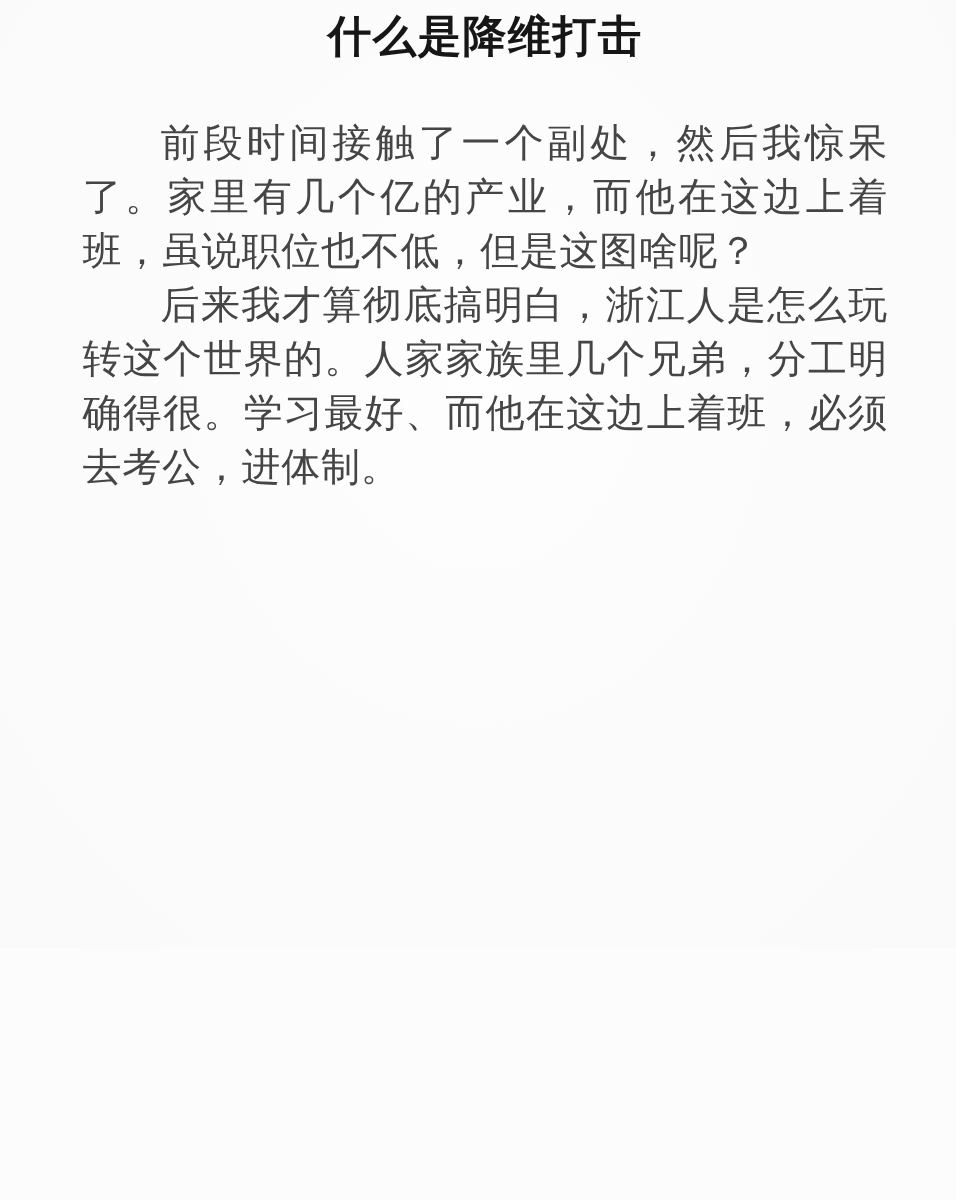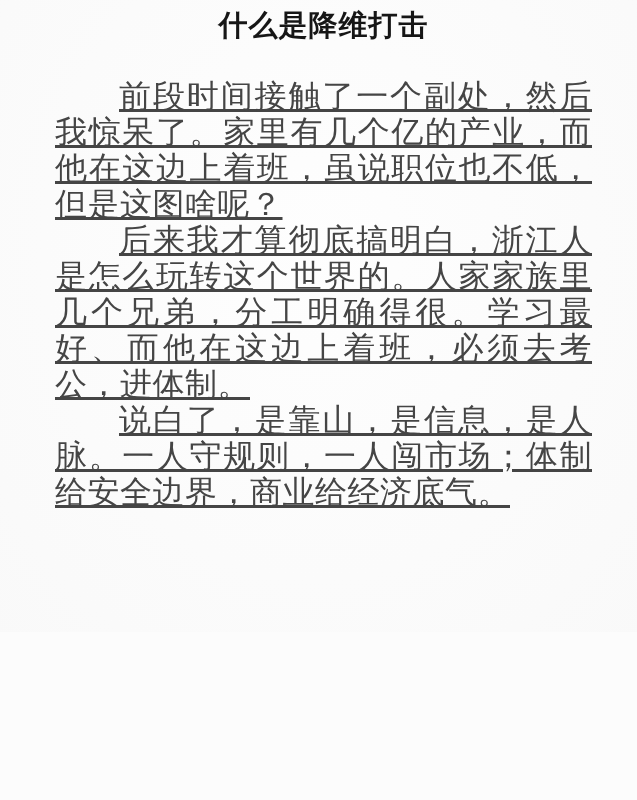--- a/index.html
+++ b/index.html
@@ -30,29 +30,28 @@
       font-weight: 700;
       font-size: 29px;
       line-height: 38px;
       letter-spacing: 1px;
       text-align: center;
       color: #161616;
       margin: 0 0 34px 0;
     }
     .article-body p {
       font-family: "Liberation Serif", "DejaVu Serif", serif;
-      font-size: 32px;
+      font-size: 26px;
       line-height: 36px;
       letter-spacing: 0.5px;
       color: #454545;
       text-align: justify;
       text-indent: 2em;
       margin: 0;
       padding: 0;
-      text-decoration: underline;
     }
     
     .clipped-fragment {
       position: absolute;
       left: 55px;
       top: 794px;
       width: 82px;
       height: 6px;
       background: repeating-linear-gradient(90deg,
         #4a4a4a 0 9px,
@@ -64,18 +63,17 @@
 </head>
 <body>
 
 <div class="page">
 
   <h1 class="article-title">什么是降维打击</h1>
 
   <div class="article-body">
     <p>前段时间接触了一个副处，然后我惊呆了。家里有几个亿的产业，而他在这边上着班，虽说职位也不低，但是这图啥呢？</p>
     <p>后来我才算彻底搞明白，浙江人是怎么玩转这个世界的。人家家族里几个兄弟，分工明确得很。学习最好、而他在这边上着班，必须去考公，进体制。</p>
-    <p>说白了，是靠山，是信息，是人脉。一人守规则，一人闯市场；体制给安全边界，商业给经济底气。</p>
   </div>
 
   <div class="clipped-fragment"></div>
 
 </div>
 
 </body></html>

